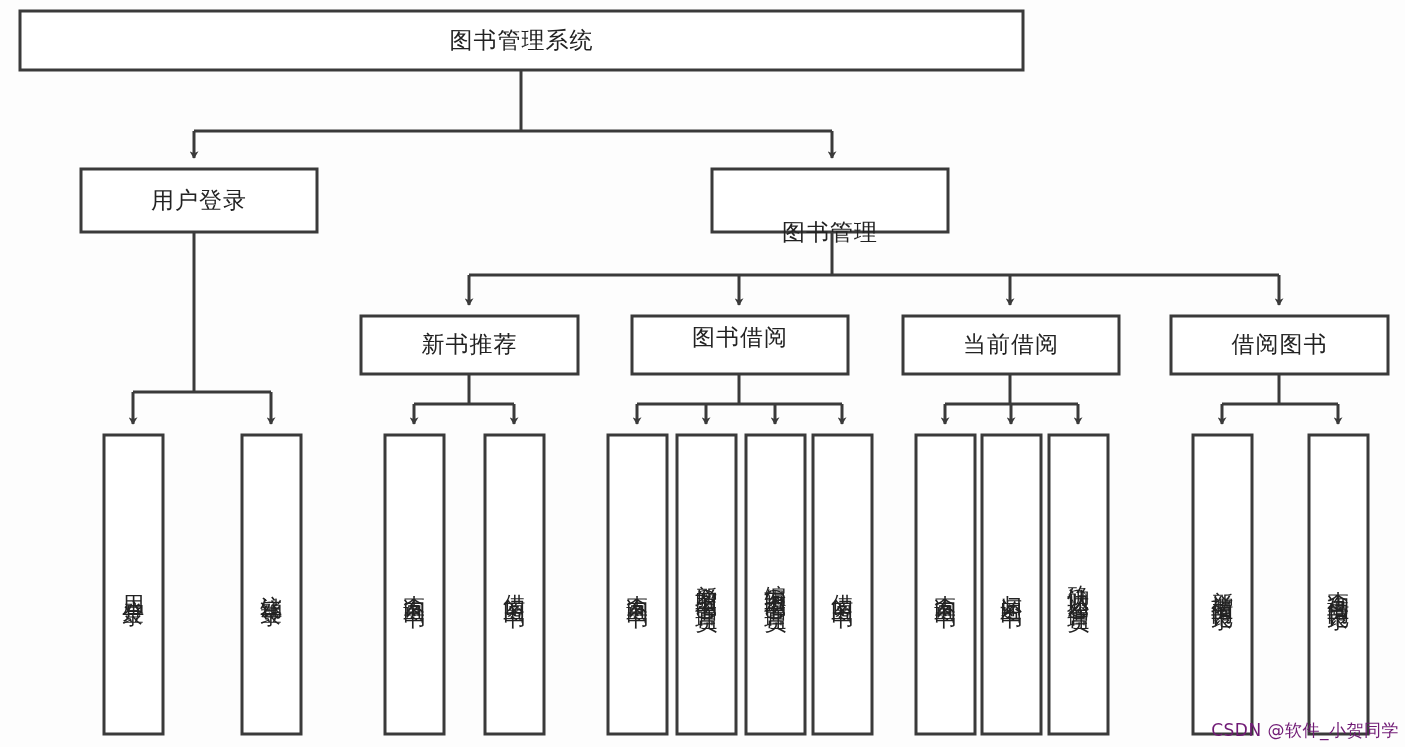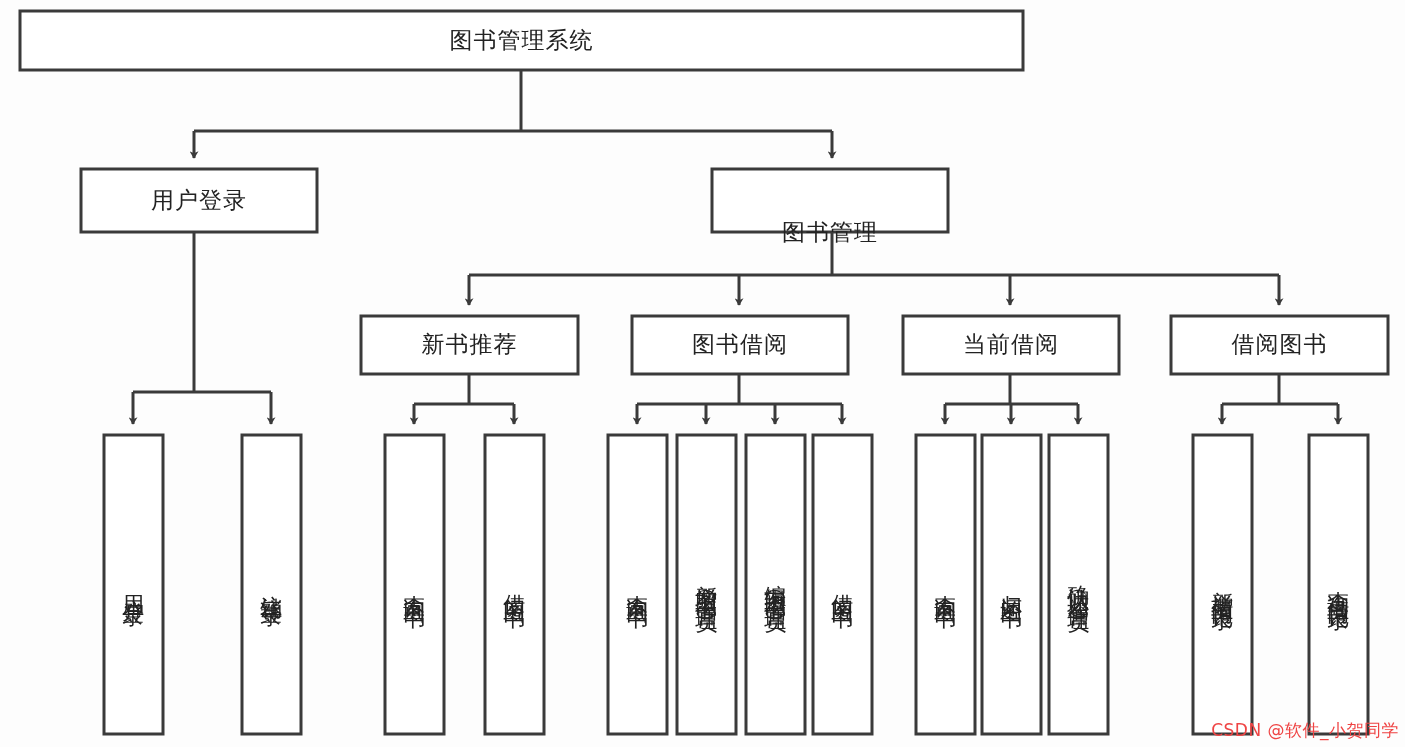--- a/index.html
+++ b/index.html
@@ -62,21 +62,21 @@
     line-height: 1.25;
     letter-spacing: 4px;
     align-items: center;
     justify-content: center;
   }
   #watermark {
     position: absolute;
     right: 6px;
     bottom: 5px;
     font-size: 17px;
-    color: #ef4444;
+    color: #701a75;
     font-family: "DejaVu Sans", "Liberation Sans", sans-serif;
     white-space: nowrap;
     letter-spacing: 0.5px;
   }
 </style>
 </head>
 <body>
 
 <div id="diagram-root">
 
@@ -171,21 +171,21 @@
   </svg>
 
   <div class="node-label horizontal" style="left:20px; top:11px; width:1003px; height:59px;">图书管理系统</div>
 
   <div class="node-label horizontal" style="left:81px; top:169px; width:236px; height:63px;">用户登录</div>
 
   <div class="node-label horizontal" style="left:712px; top:169px; width:236px; height:63px;margin-top:32px;">图书管理</div>
 
   <div class="node-label horizontal" style="left:361px; top:316px; width:217px; height:58px;">新书推荐</div>
 
-  <div class="node-label horizontal" style="left:632px; top:312px; width:216px; height:66px;border-radius:9px;">图书借阅</div>
+  <div class="node-label horizontal" style="left:632px; top:305px; width:216px; height:66px;border-radius:9px;">图书借阅</div>
 
   <div class="node-label horizontal" style="left:903px; top:316px; width:216px; height:58px;border-radius:20px;">当前借阅</div>
 
   <div class="node-label horizontal" style="left:1171px; top:316px; width:217px; height:58px;">借阅图书</div>
 
   <div class="node-label vertical" style="left:104px; top:435px; width:59px; height:299px;">用户登录</div>
 
   <div class="node-label vertical" style="left:242px; top:435px; width:59px; height:299px;">注销登录</div>
 
   <div class="node-label vertical" style="left:385px; top:435px; width:59px; height:299px;">查询图书</div>

